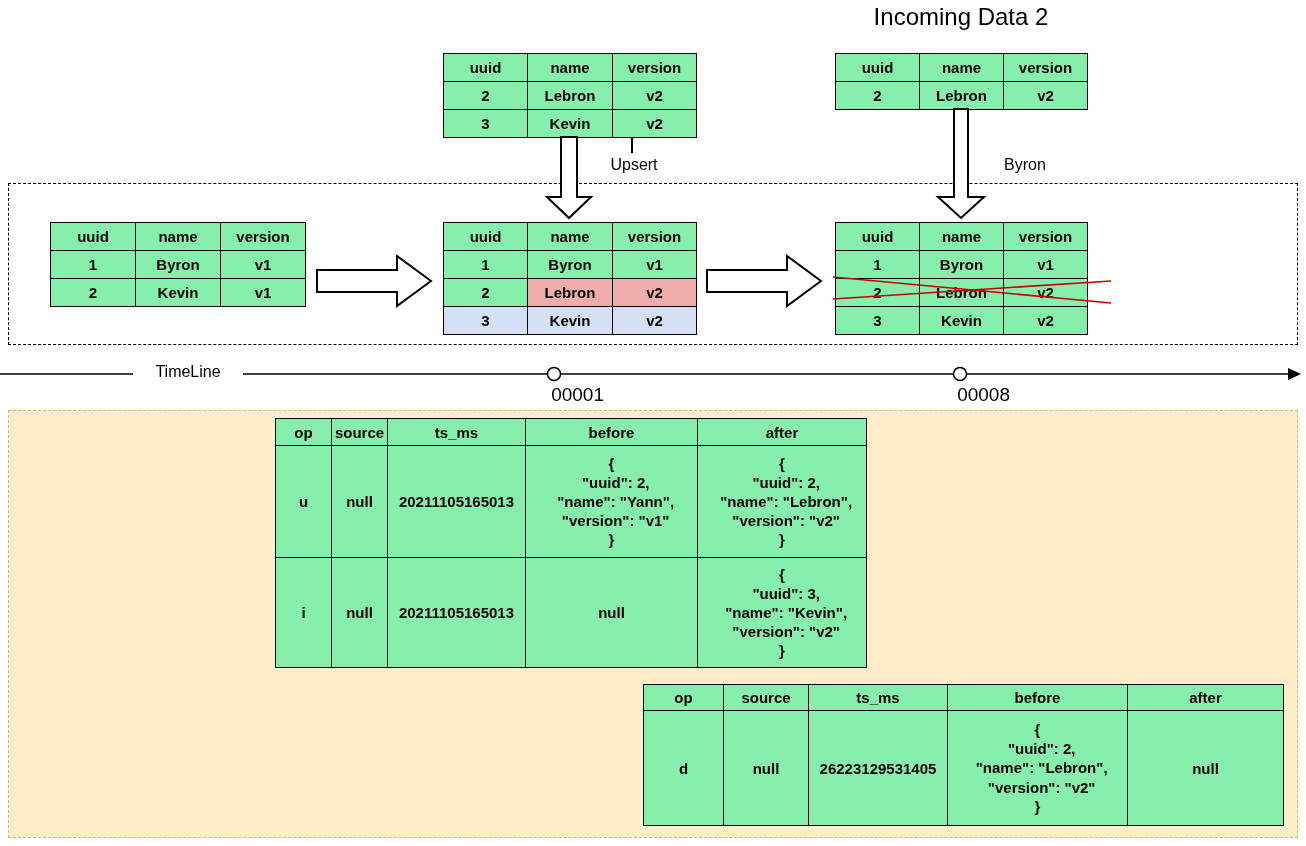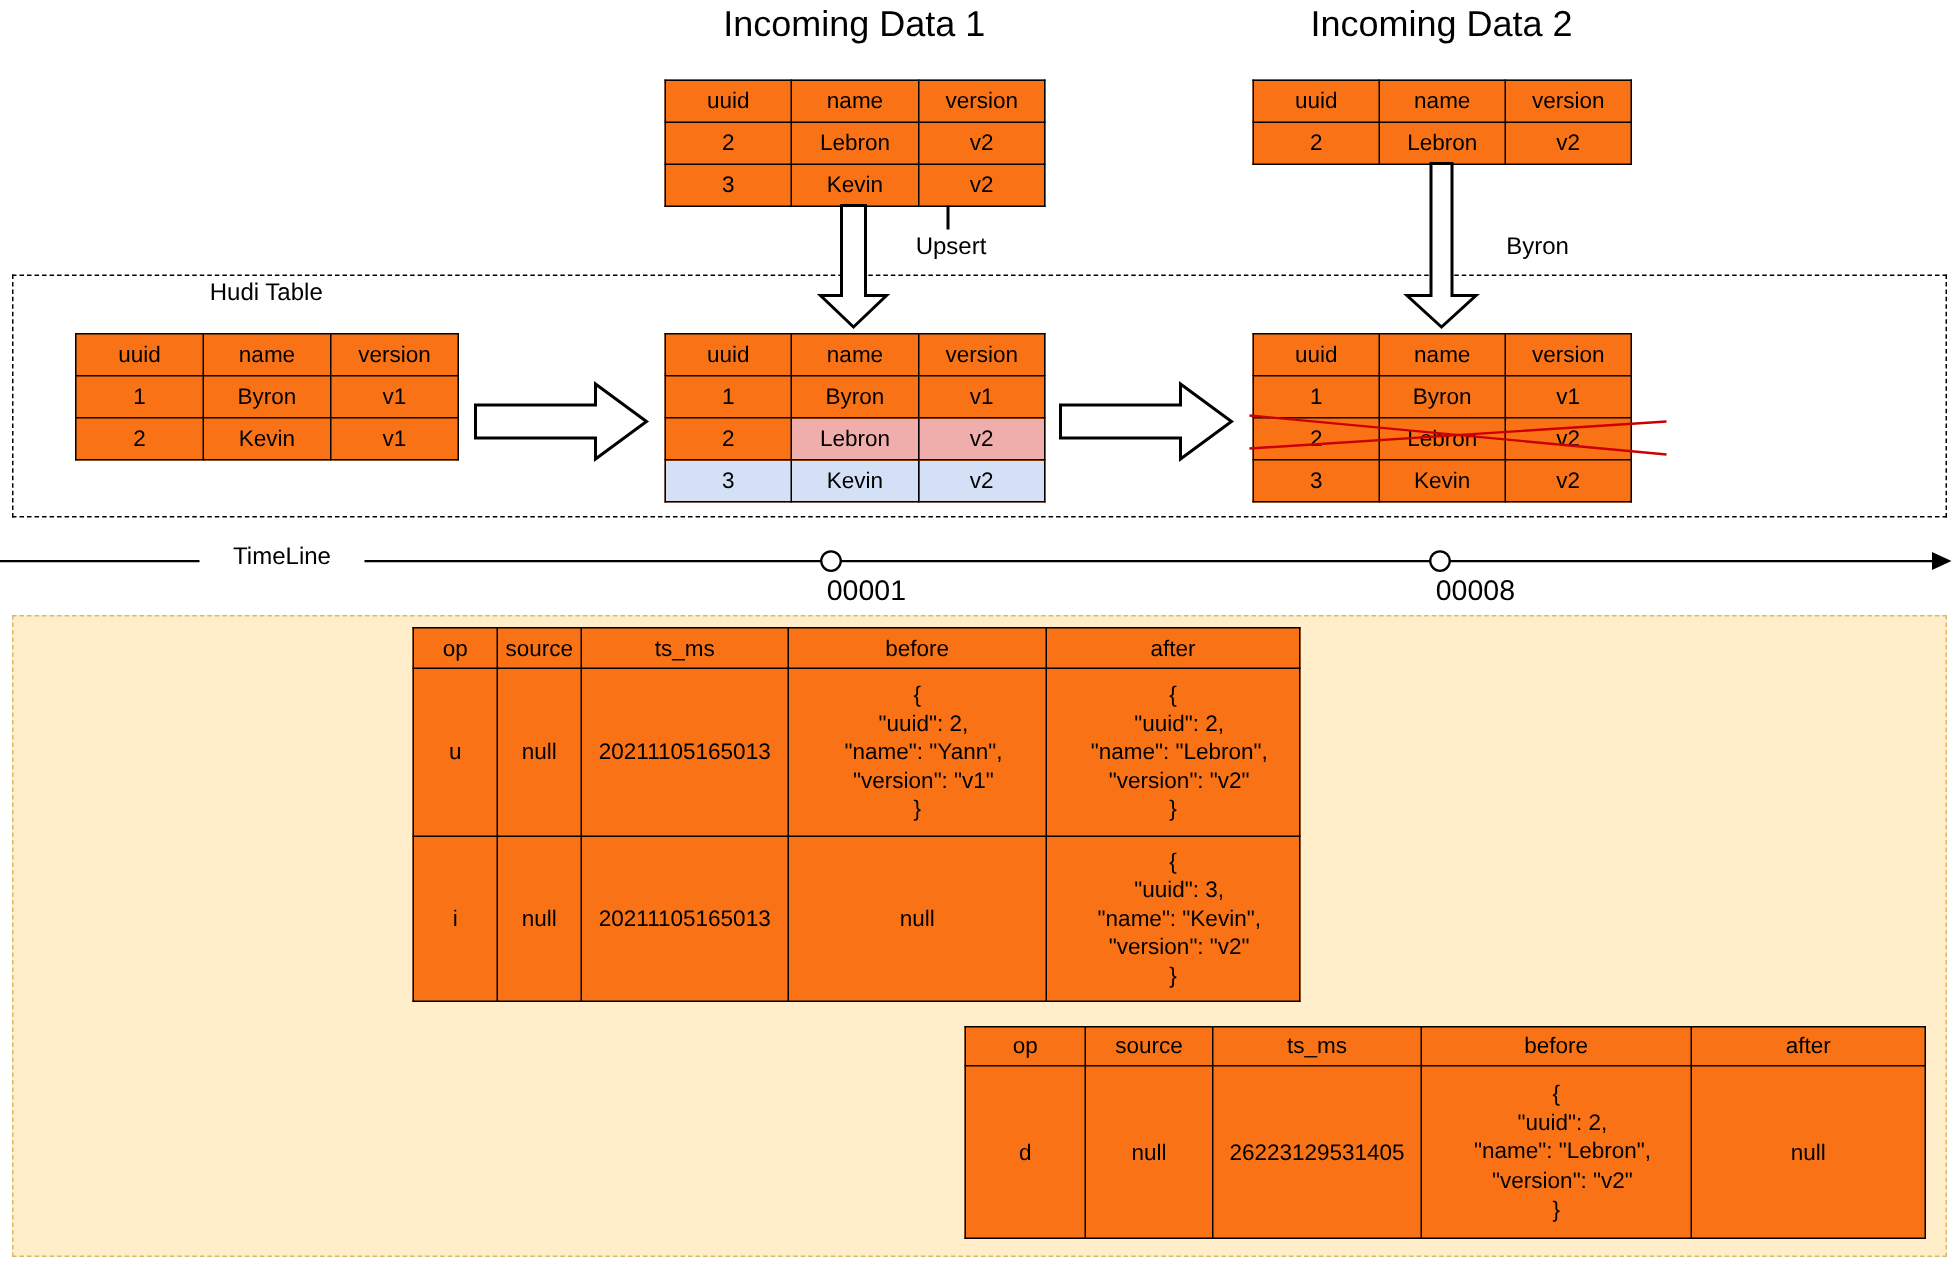--- a/index.html
+++ b/index.html
@@ -5,38 +5,37 @@
   html,body{margin:0;padding:0;background:#fff;}
   .canvas{
     position:relative;width:1306px;height:846px;background:#fff;
     font-family:"Liberation Sans",sans-serif;color:#000;overflow:hidden;
   }
   .big-title{position:absolute;font-size:24px;text-align:center;z-index:2;}
   .sec-label{position:absolute;font-size:16px;text-align:center;z-index:2;}
   .ts-label{position:absolute;font-size:19px;text-align:right;z-index:2;}
   .dashbox{position:absolute;border:1.6px dashed #000;background:transparent;z-index:0;}
   .yellowbox{position:absolute;background:#ffeec9;border:1.6px dashed #d6b96a;z-index:0;}
-  table.dt{position:absolute;border-collapse:collapse;table-layout:fixed;background:#f97316;z-index:2;}
+  table.dt{position:absolute;border-collapse:collapse;table-layout:fixed;background:#86efac;z-index:2;font-weight:bold;}
   table.dt td{
     border:1.5px solid #000;text-align:center;vertical-align:middle;
     font-size:15px;padding:0;overflow:hidden;font-family:"Liberation Sans",sans-serif;
   }
   .t3 tr{height:28px;}
   td.pink{background:#efadab;border-color:#b85450;}
   td.blue{background:#d3e0f5;border-color:#6c8ebf;}
   td.jsoncell{text-align:left;white-space:pre;padding:2px 5px;line-height:1.28;}
   svg.arrow,svg.overlay{position:absolute;z-index:3;overflow:visible;}
   .conn{position:absolute;width:1.5px;background:#000;z-index:3;}
 </style>
 </head>
 <body>
 
 <div class="canvas">
 
-  <div class="big-title" style="left:443px;top:3px;width:253px;">Incoming Data 1</div>
   <div class="big-title" style="left:835px;top:3px;width:252px;">Incoming Data 2</div>
 
   <table class="dt t3" style="left:443px;top:53px;width:253px;">
     <colgroup>
         <col style="width:84px">
         <col style="width:85px">
         <col style="width:84px">
       </colgroup>
     <tbody>
         <tr>
@@ -71,21 +70,20 @@
     </tr>
     <tr>
       <td>2</td>
       <td>Lebron</td>
       <td>v2</td>
     </tr>
   </tbody>
     </table>
 
   <div class="dashbox" style="left:8px;top:183px;width:1288px;height:160px;"></div>
-  <div class="sec-label" style="left:50px;top:187px;width:255px;">Hudi Table</div>
 
   <table class="dt t3" style="left:50px;top:222px;width:255px;">
     <colgroup>
         <col style="width:85px">
         <col style="width:85px">
         <col style="width:85px">
       </colgroup>
     <tbody>
         <tr>
       <td>uuid</td>

